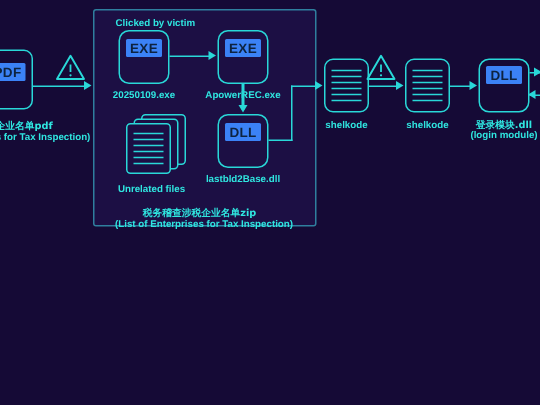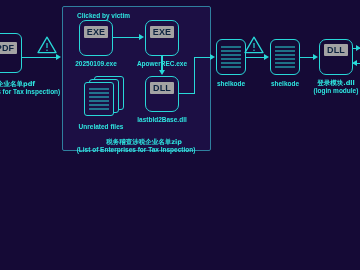--- a/index.html
+++ b/index.html
@@ -35,21 +35,21 @@
     border-radius: 7px;
     background: transparent;
   }
   .node.doc {
     border-radius: 6px;
   }
   
   .chip {
     position: absolute;
     box-sizing: border-box;
-    background: #a3a3a3;
+    background: #3b82f6;
     color: #0d2340;
     font-weight: bold;
     font-size: 9px;
     letter-spacing: .2px;
     line-height: 12px;
     text-align: center;
     padding: 0 2px;
     border-radius: 1px;
   }
   
@@ -188,21 +188,21 @@
           <i style="width:20px;"></i>
           <i style="width:20px;"></i>
         <i style="width:20px;"></i>
           <i style="width:20px;"></i>
           <i style="width:20px;"></i>
       </div>
     </div>
   </div>
   <div class="label ctr" style="left:101px; top:123px;">Unrelated files</div>
 
-  <div class="label cn ctr" style="left:144px; top:138px;">税务稽查涉税企业名单zip</div>
+  <div class="label cn ctr" style="left:133px; top:138px;">税务稽查涉税企业名单zip</div>
   <div class="label ctr" style="left:136px; top:146px;">(List of Enterprises for Tax Inspection)</div>
 
   <div class="conn h" style="left:179px; top:93px; width:16px;"></div>
   <div class="conn v" style="left:193.6px; top:57px; height:37px;"></div>
   <div class="conn h" style="left:193.6px; top:57px; width:18px;"></div>
   <div class="arrow right" style="left:210px; top:53.6px;"></div>
 
   <div class="node doc" style="left:216px; top:39px; width:30px; height:36px;">
     <div class="lines">
       <i style="width:20px;"></i>

